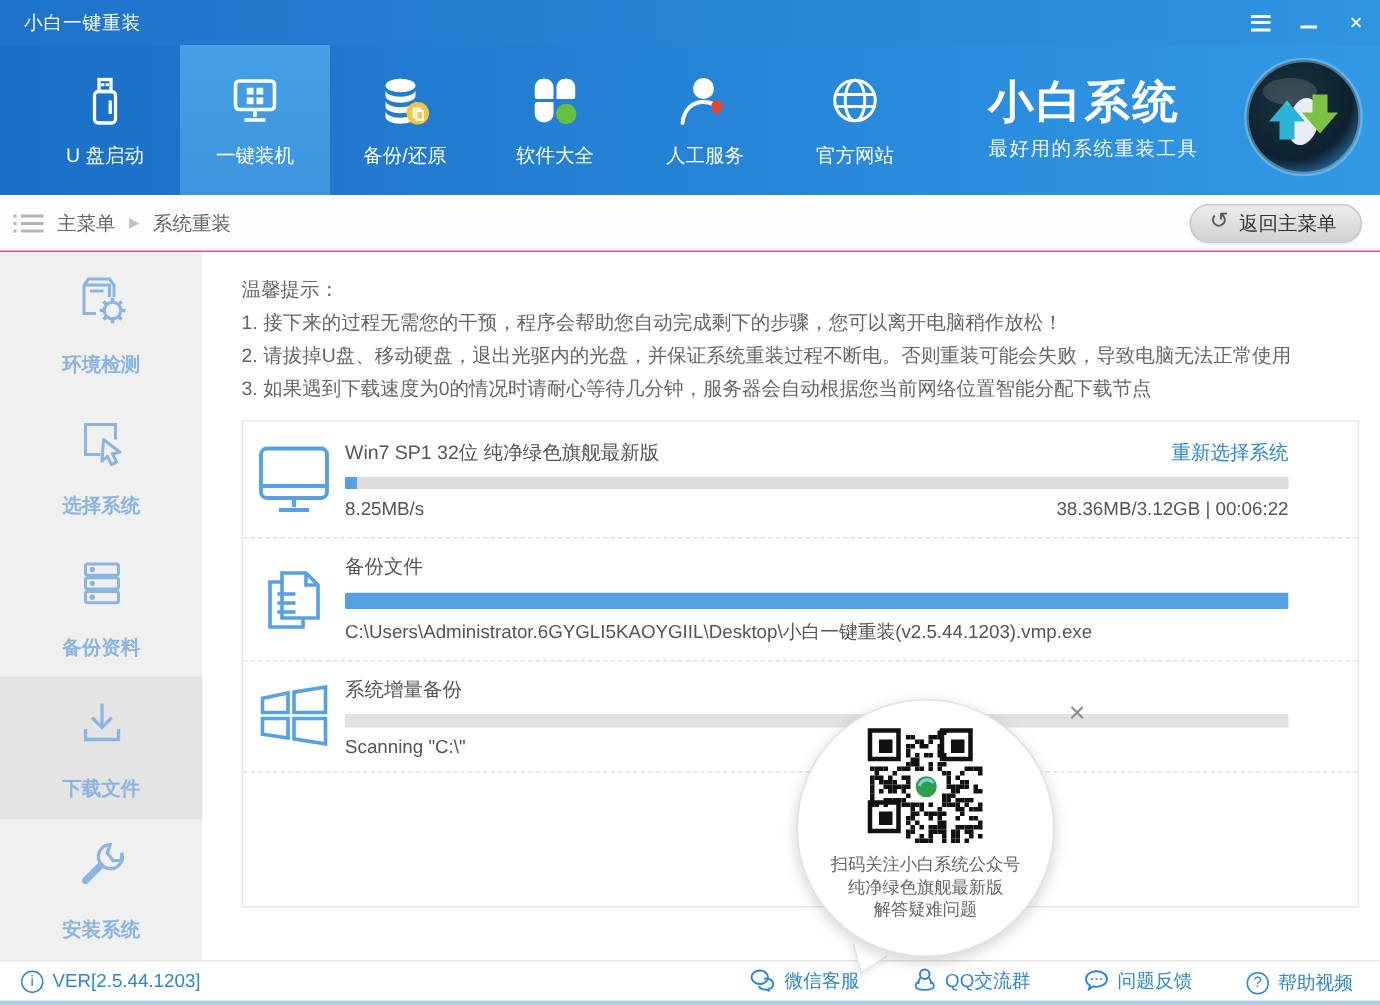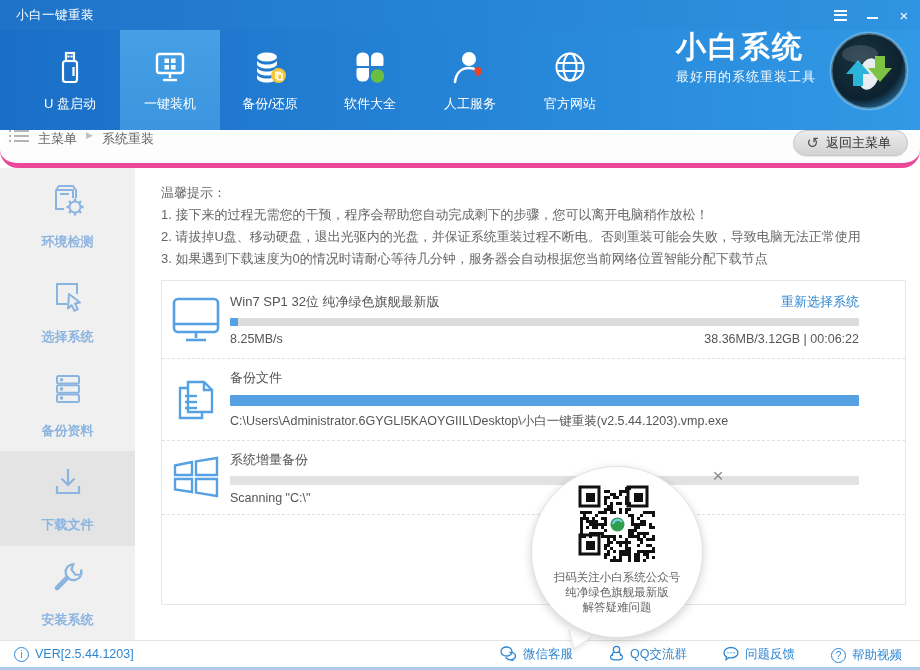--- a/index.html
+++ b/index.html
@@ -20,28 +20,28 @@
   .close-glyph { font-size:15px; line-height:1; }
 
   
   .header { height:100px; flex:0 0 100px; background:linear-gradient(90deg,#1a6ec6,#3199e6);
             display:flex; align-items:stretch; padding-left:20px; }
   .nav-item { width:100px; display:flex; flex-direction:column; align-items:center;
               justify-content:center; gap:7px; cursor:pointer; color:#fff; }
   .nav-item.active { background:linear-gradient(180deg,#45a0e6,#3c95de); }
   .nav-item .nav-label { font-size:13px; white-space:nowrap; }
   .nav-item svg { display:block; }
-  .brand { margin-left:auto; display:flex; gap:12px; padding-right:10px; }
+  .brand { margin-left:auto; display:flex; align-items:center; gap:29px; padding-right:10px; }
   .brand-text { color:#fff; text-align:left; }
   .brand-name { font-size:30px; font-weight:bold; letter-spacing:2px; line-height:1.15; }
   .brand-tagline { font-size:13px; opacity:.95; margin-top:3px; letter-spacing:1px; }
 
   
-  .breadcrumb-bar { height:38px; flex:0 0 38px; background:#fdfdfd; border-bottom:5px solid #ec4899;
-                    display:flex; align-items:flex-start; padding:0 12px 0 14px;border-radius:18px; }
+  .breadcrumb-bar { height:38px; flex:0 0 38px; background:#fdfdfd; border-bottom:1px solid #ec4899;
+                    display:flex; align-items:center; padding:0 12px 0 14px; }
   .crumb-list-icon { display:flex; flex-direction:column; gap:3px; margin-right:9px; }
   .crumb-list-icon i { display:block; width:15px; height:2px; background:#b5b5b5; position:relative; }
   .crumb-list-icon i::before { content:""; position:absolute; left:-5px; top:0; width:2px; height:2px; background:#b5b5b5; }
   .crumb-text { font-size:13px; color:#666; }
   .crumb-sep { font-size:9px; color:#c0c0c0; margin:0 9px; }
   .back-btn { margin-left:auto; height:26px; padding:0 16px 0 12px; border-radius:13px;
               background:linear-gradient(180deg,#ececec,#d2d2d2); border:1px solid #c6c6c6;
               display:flex; align-items:center; gap:7px; cursor:pointer;
               box-shadow:0 1px 1px rgba(0,0,0,.08); }
   .back-btn .back-arrow { font-size:15px; color:#555; line-height:1; transform:translateY(-1px); }

